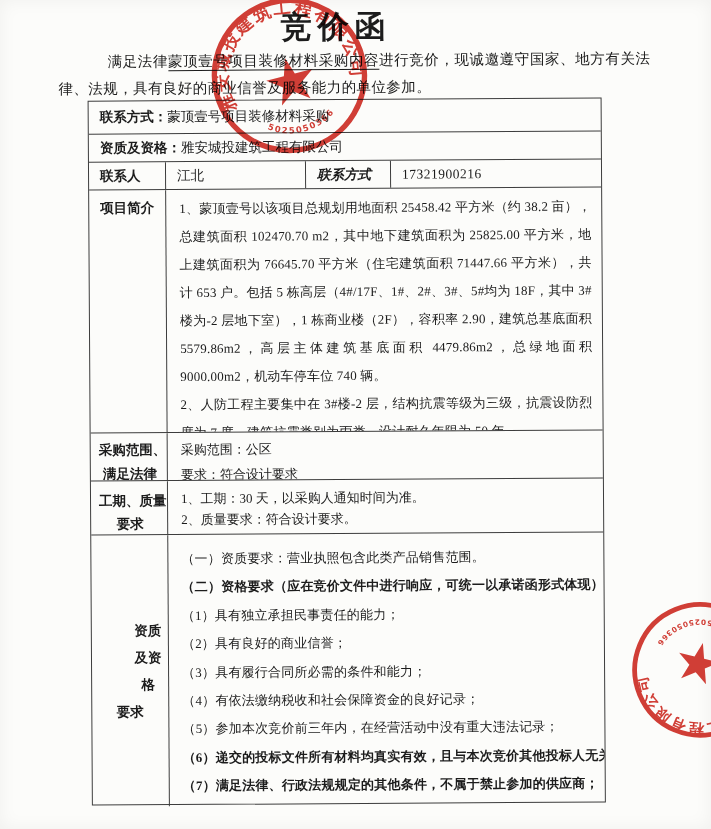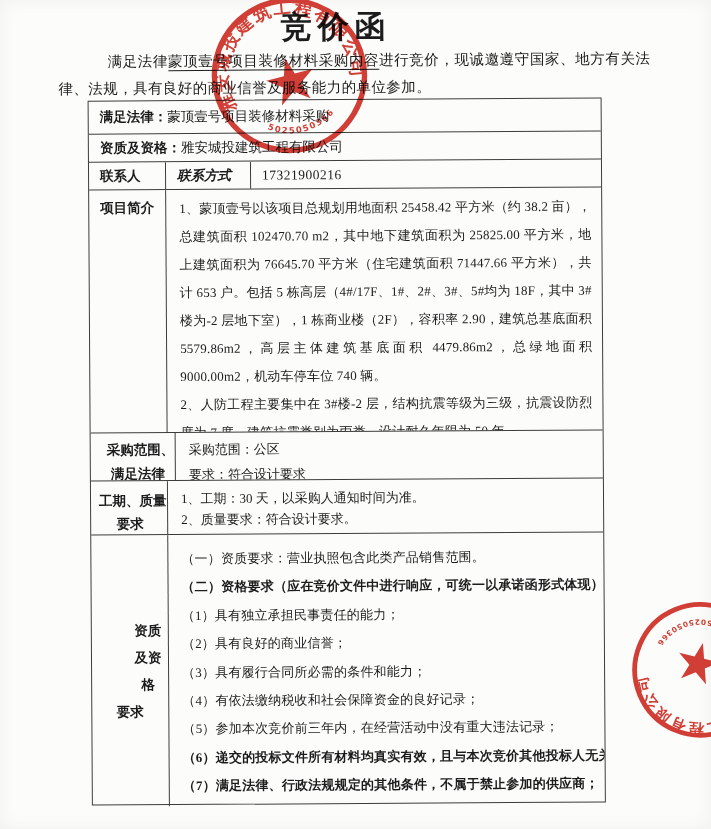--- a/index.html
+++ b/index.html
@@ -35,21 +35,21 @@
   .c-val{flex:1 1 auto;}
   .r3 .cell{display:flex;align-items:center;padding-left:11px;}
   .c-contact-val{width:140px;flex:0 0 140px;padding-left:13px;}
   .c-method-lab{width:85px;flex:0 0 85px;font-style:italic;}
   .c-method-val{padding-left:13px;letter-spacing:0.5px;}
 
   .overview-label{padding:9px 0 0 11px;}
   .overview-body{padding:5px 10px 0 13px;line-height:28px;text-align:justify;letter-spacing:0.2px;font-size:13px;}
   .overview-body p{margin:0;}
 
-  .two-line-label{padding:5px 0 0 8px;line-height:24px;margin-left:8px;}
+  .two-line-label{padding:5px 0 0 8px;line-height:24px;}
   .two-line-label .l2{text-align:center;padding-right:6px;}
   .scope-body{padding:4px 0 0 13px;line-height:25px;font-size:13px;}
   .sched-label{padding:8px 0 12px 8px;line-height:23px;}
   .sched-label .l2{text-align:center;padding-right:6px;}
   .sched-body{padding:7px 0 0 13px;line-height:21px;font-size:13px;}
 
   .qual-label{display:flex;flex-direction:column;justify-content:center;line-height:27px;}
   .qual-label .l1{text-align:center;margin-left:36px;}
   .qual-label .l2{text-align:center;}
   .qual-body{padding:10px 8px 0 13px;font-size:13px;}
@@ -66,31 +66,32 @@
 <div class="page">
   <div class="sheet">
 
     <div class="doc-title">竞价函</div>
 
     <div class="intro"><span>满足法律</span><span class="u">蒙顶壹号项目装修材料采购内容</span><span>进行竞价，现诚邀遵守国家、地方有关法律、法规，具有良好的商业信誉及服务能力的单位参加。</span></div>
 
     <div class="doc-table">
 
       <div class="row r1 first pad">
-        <span class="lbl">满足法律：</span>
+        <span class="lbl">联系方式：</span>
         <span>蒙顶壹号项目装修材料采购</span>
       </div>
 
       <div class="row r2 pad">
         <span class="lbl">资质及资格：</span>
         <span>雅安城投建筑工程有限公司</span>
       </div>
 
       <div class="row r3">
         <div class="cell nl c-lab lbl">联系人</div>
+        <div class="cell c-contact-val">江北</div>
         <div class="cell c-method-lab lbl">联系方式</div>
         <div class="cell c-method-val c-val">17321900216</div>
       </div>
 
       <div class="row r4">
         <div class="cell nl c-lab lbl overview-label">项目简介</div>
         <div class="cell c-val overview-body">
           <p>1、蒙顶壹号以该项目总规划用地面积 25458.42 平方米（约 38.2 亩），总建筑面积 102470.70 m2，其中地下建筑面积为 25825.00 平方米，地上建筑面积为 76645.70 平方米（住宅建筑面积 71447.66 平方米），共计 653 户。包括 5 栋高层（4#/17F、1#、2#、3#、5#均为 18F，其中 3#楼为-2 层地下室），1 栋商业楼（2F），容积率 2.90，建筑总基底面积 5579.86m2，高层主体建筑基底面积 4479.86m2，总绿地面积 9000.00m2，机动车停车位 740 辆。</p>
           <p>2、人防工程主要集中在 3#楼-2 层，结构抗震等级为三级，抗震设防烈度为 7 度，建筑抗震类别为丙类，设计耐久年限为 50 年。</p>
         </div>

